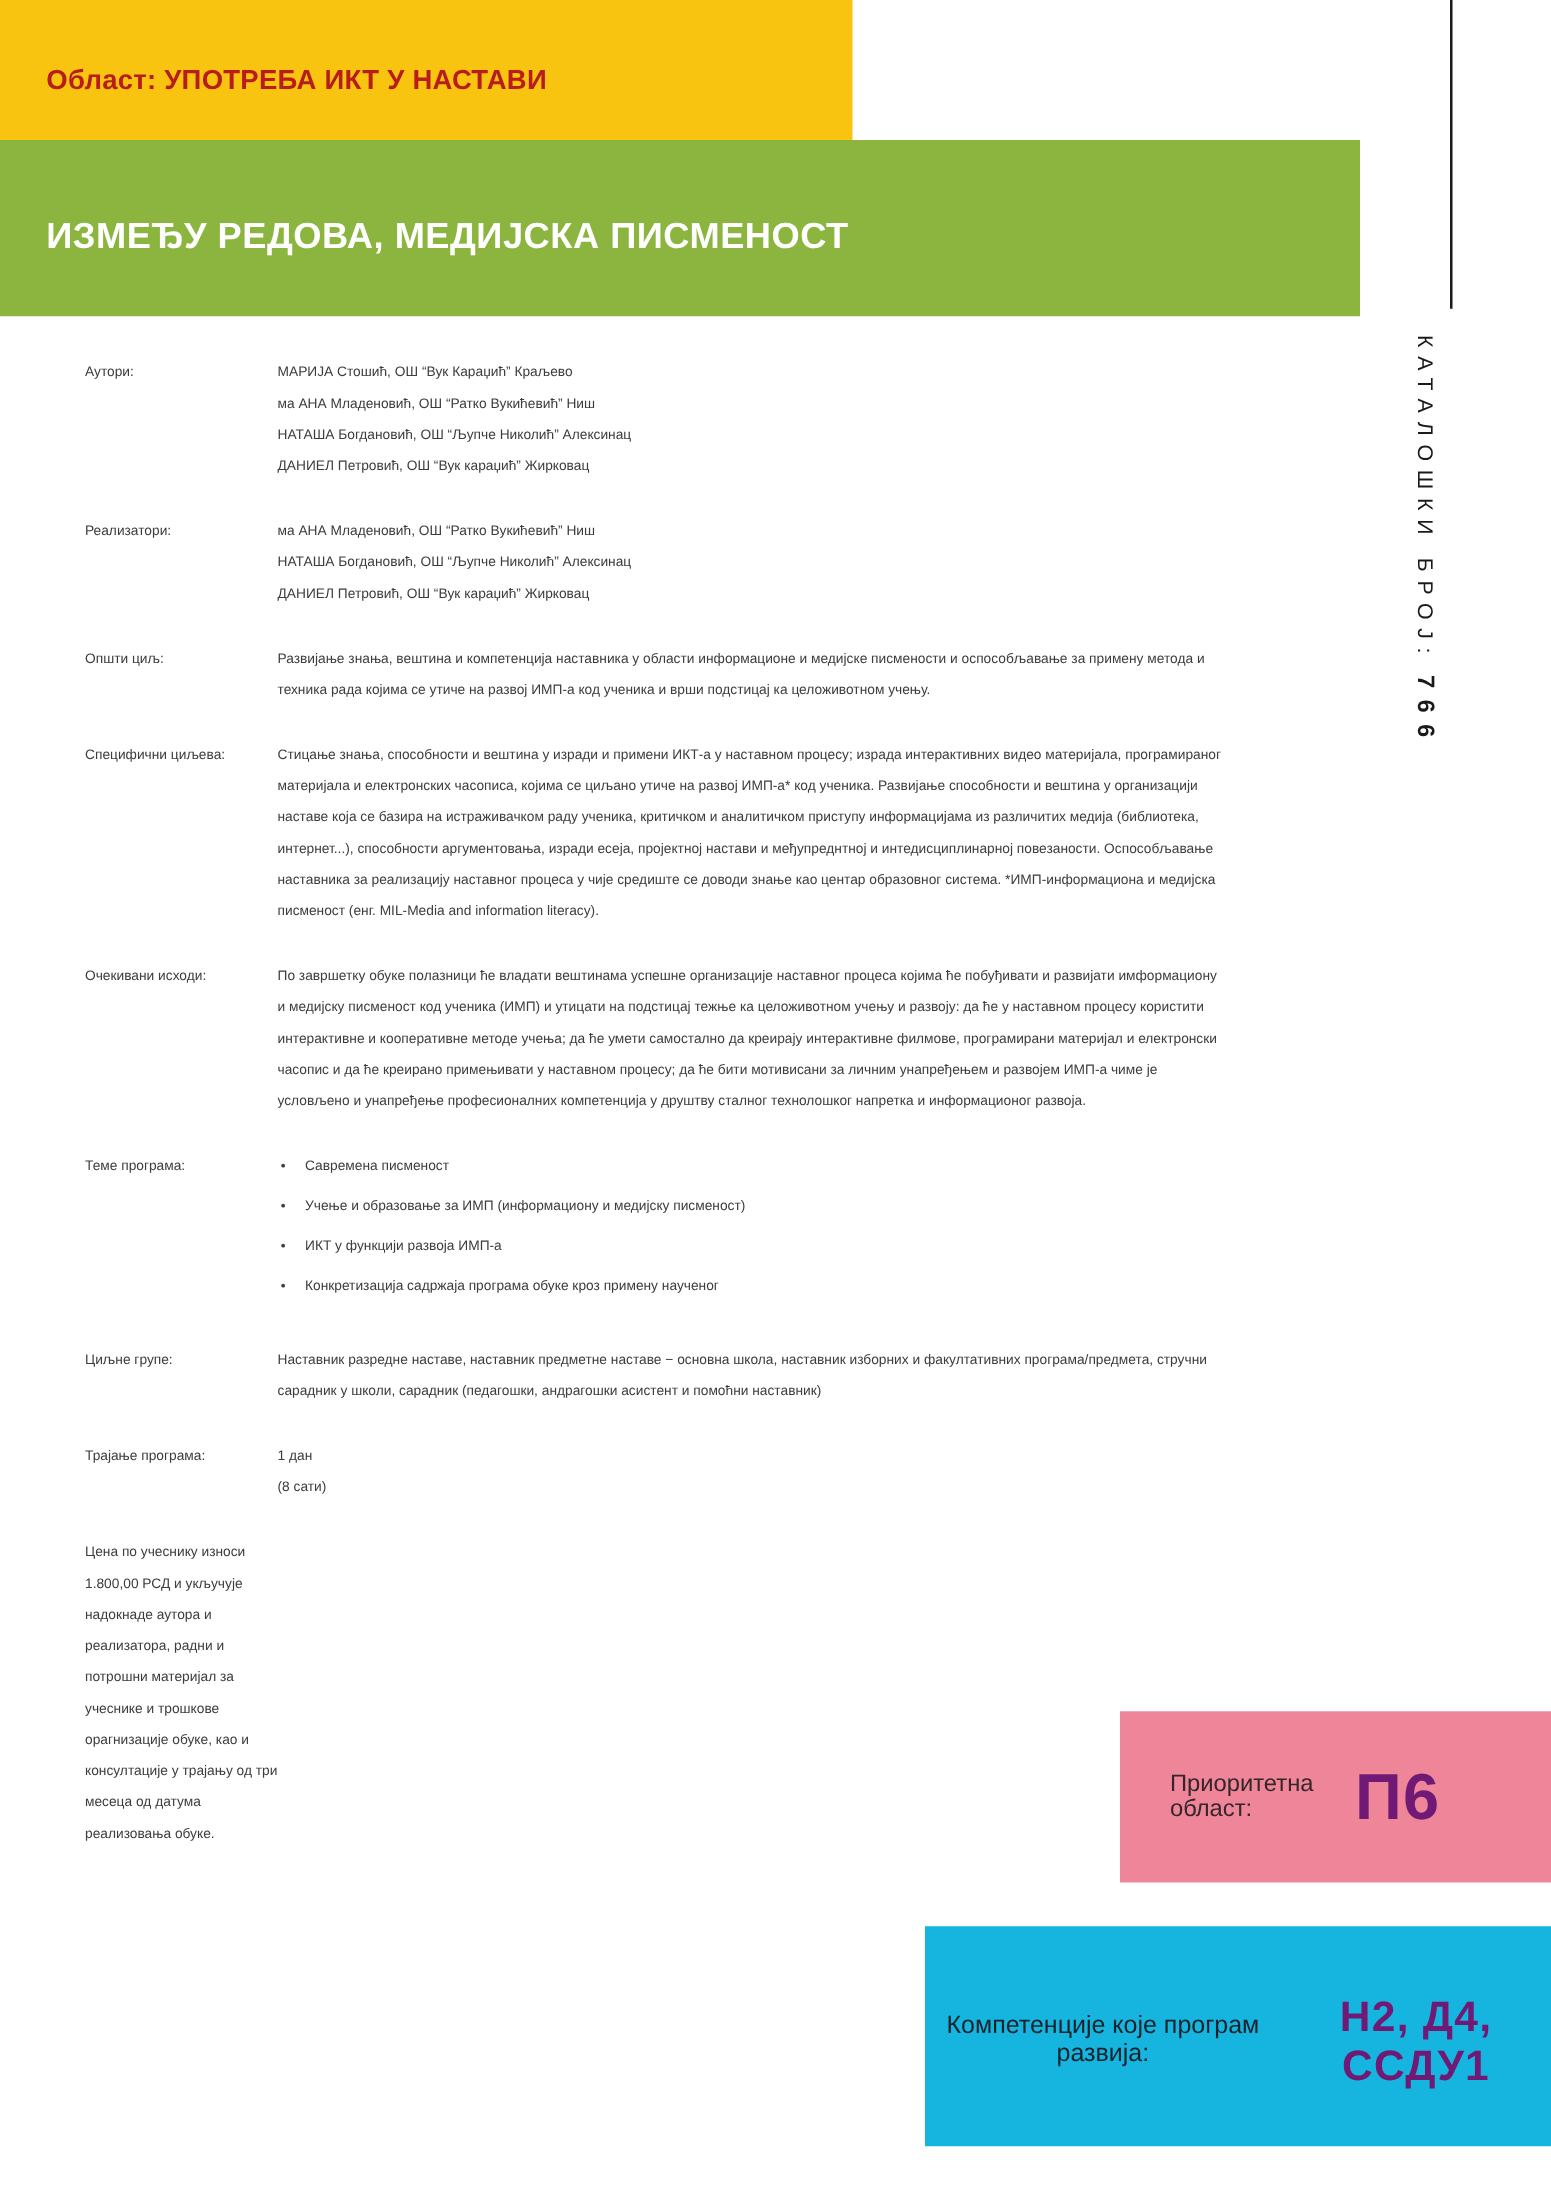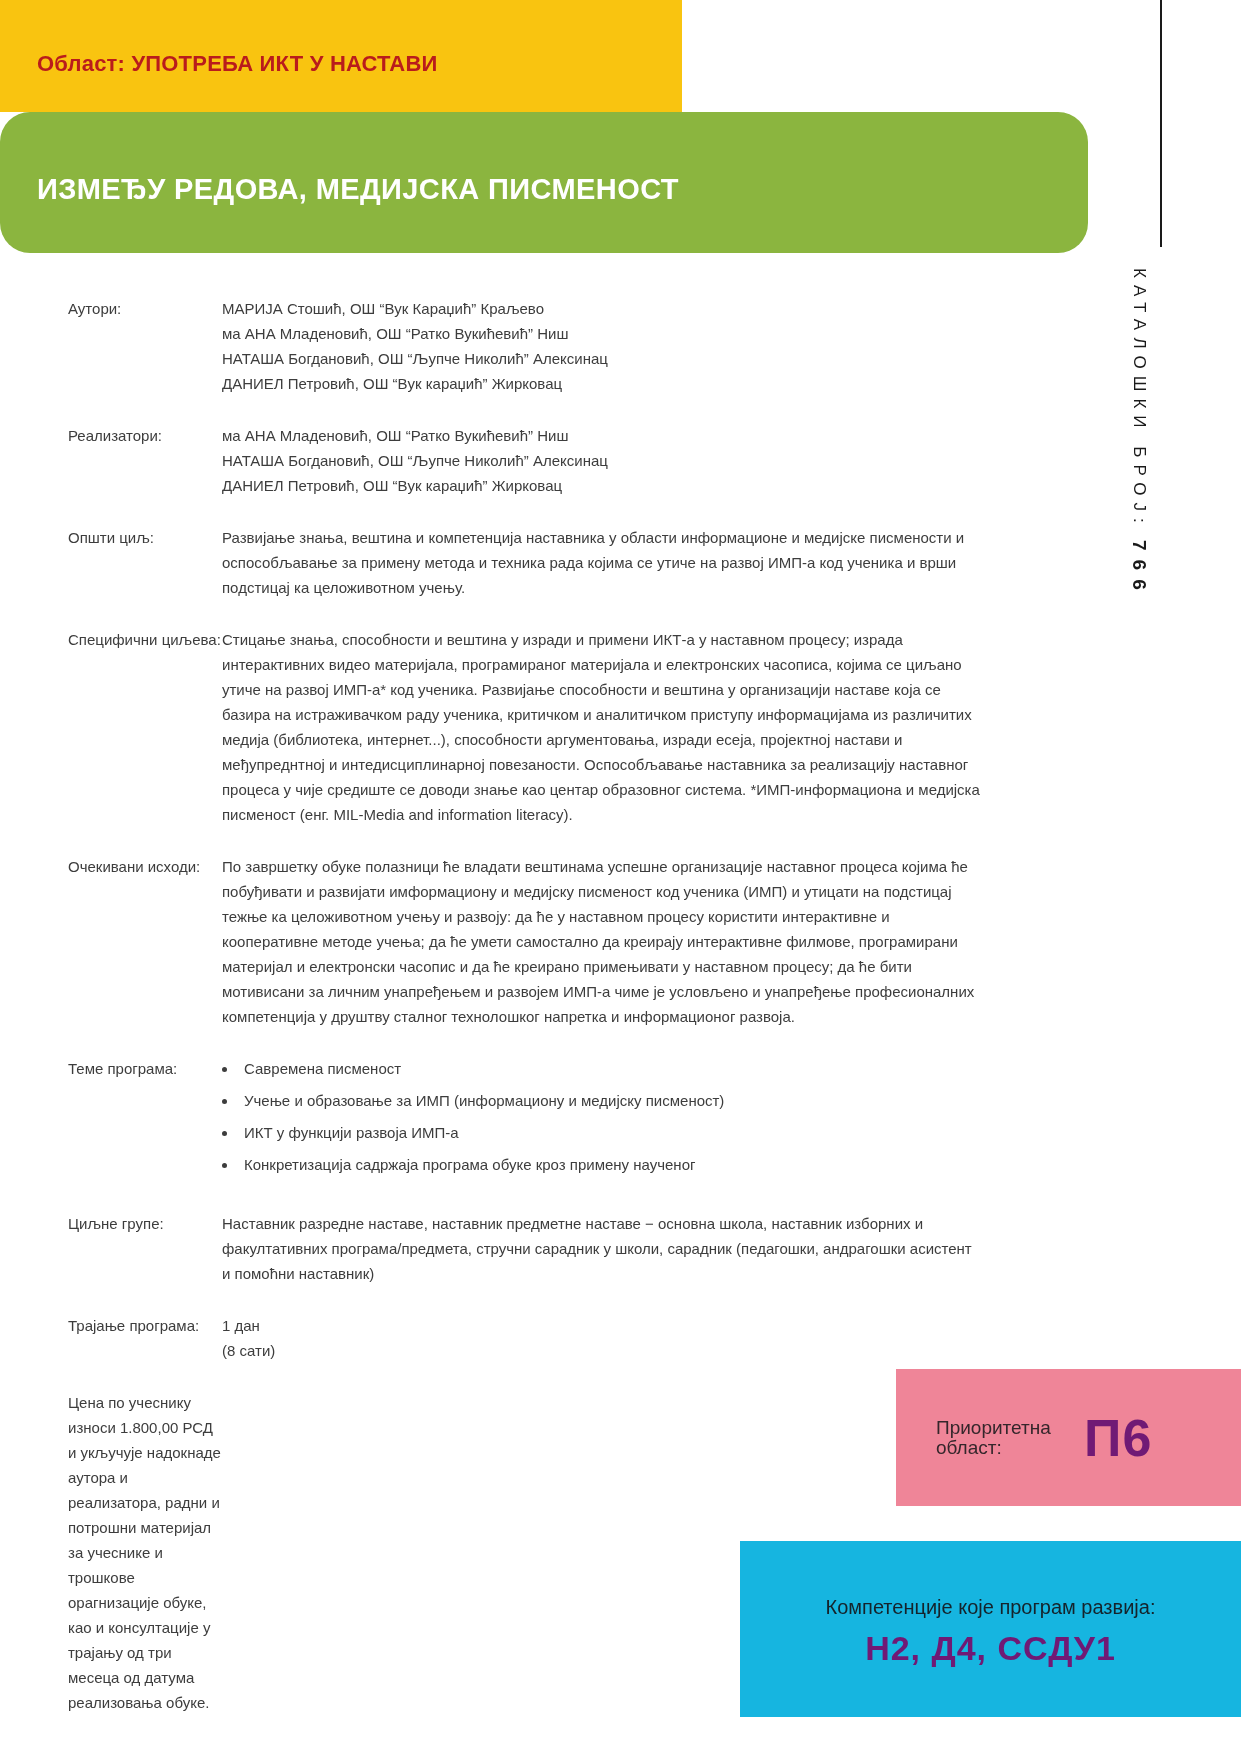--- a/index.html
+++ b/index.html
@@ -19,21 +19,21 @@
   }
   .band-yellow .area-label{
     margin-left:37px;margin-top:16px;
     font-size:22px;font-weight:700;color:#b91c1c;
     letter-spacing:.2px;
   }
   
   .band-green{
     position:absolute;left:0;top:112px;width:1088px;height:141px;
     background:#8BB53F;
-    display:flex;align-items:center;border-radius:30px;
+    display:flex;align-items:center;
   }
   .band-green .prog-title{
     margin-left:37px;margin-top:14px;
     font-size:29px;font-weight:700;color:#ffffff;
     letter-spacing:.4px;
   }
   
   .side-line{
     position:absolute;left:1160px;top:0;width:2px;height:247px;background:#1a1a1a;
   }
@@ -42,22 +42,22 @@
     writing-mode:vertical-rl;
     font-size:17px;color:#1a1a1a;
     letter-spacing:7px;
     white-space:nowrap;
   }
   .side-text .num{
     font-weight:700;font-size:19px;letter-spacing:9px;margin-top:10px;
   }
   
   .content{
-    position:absolute;left:68px;top:296px;width:912px;
-    font-size:15px;line-height:25px;
+    position:absolute;left:68px;top:286px;width:912px;
+    font-size:11px;line-height:25px;
   }
   .row{display:grid;grid-template-columns:154px 1fr;margin-bottom:27px;}
   .row .label{color:#3d3d3d;}
   .row .value{color:#3d3d3d;}
   .row .value p{margin:0;}
   .topics-list{margin:0;padding:0 0 0 16px;list-style:disc;}
   .topics-list li{margin:0 0 7px 0;padding-left:6px;}
   .price-text{max-width:545px;}
   .duration-line{display:block;}
   
@@ -73,21 +73,21 @@
   }
   .priority-box .p-value{
     margin-left:18px;
     font-size:52px;font-weight:700;color:#701a75;
     letter-spacing:1px;
   }
   
   .comp-box{
     position:absolute;left:740px;top:1541px;width:501px;height:176px;
     background:#16B5E0;
-    display:flex;flex-direction:column;align-items:center;justify-content:center;
+    display:flex;flex-direction:row;align-items:center;justify-content:center;
     text-align:center;
   }
   .comp-box .c-label{
     font-size:20px;color:#15232b;margin-top:6px;
   }
   .comp-box .c-value{
     font-size:34px;font-weight:700;color:#701a75;
     margin-top:10px;letter-spacing:1px;
   }
 </style>

